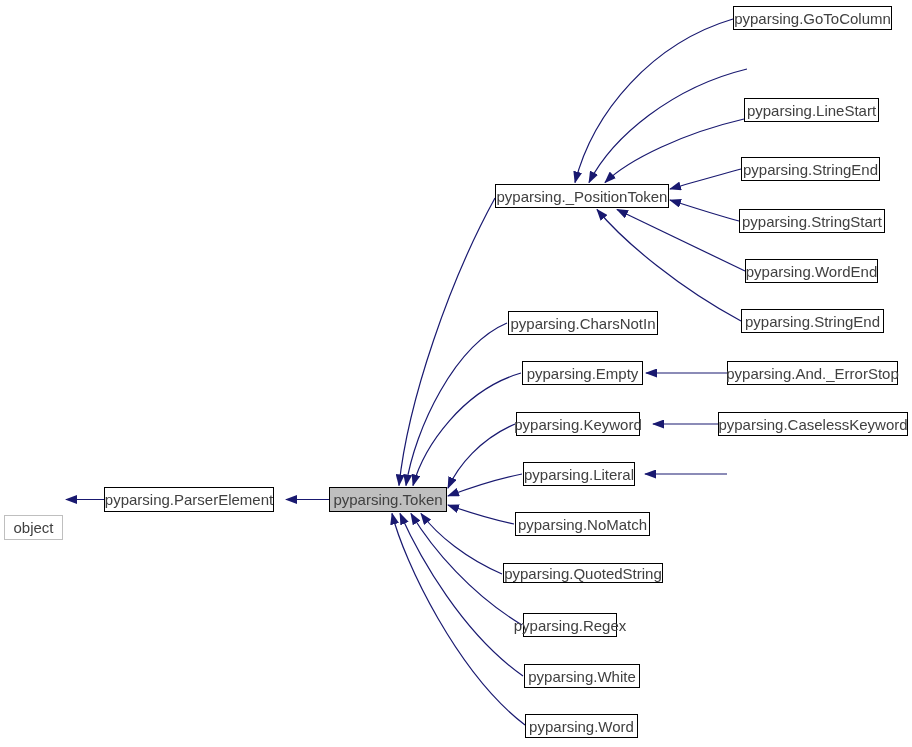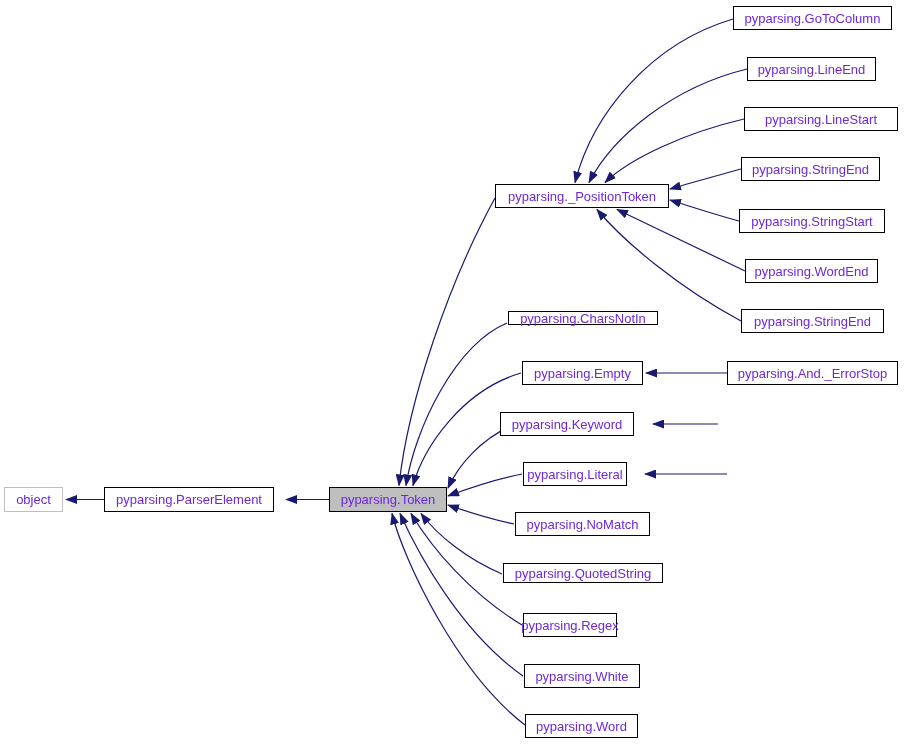--- a/index.html
+++ b/index.html
@@ -17,29 +17,30 @@
     width: 912px; height: 747px;
   }
   .node {
     position: absolute;
     box-sizing: border-box;
     background: #ffffff;
     border: 1.5px solid #000000;
     display: flex;
     align-items: center;
     justify-content: center;
-    font-size: 13px;
+    font-size: 15px;
     line-height: 1;
-    color: #6d28d9;
+    color: #404040;
     white-space: nowrap;
     cursor: pointer;
   }
   .node.external {
     border-color: #bfbfbf;
     cursor: default;
+    margin-top: 28px;
   }
   .node.selected {
     background: #bfbfbf;
   }
 </style>
 </head>
 <body>
 
 <div class="canvas">
 
@@ -80,49 +81,49 @@
   </svg>
 
   <div class="node external" style="left:4px;top:487px;width:59px;height:25px">object</div>
 
   <div class="node" style="left:104px;top:487px;width:170px;height:25px">pyparsing.ParserElement</div>
 
   <div class="node selected" style="left:329px;top:487px;width:118px;height:25px">pyparsing.Token</div>
 
   <div class="node" style="left:495px;top:184px;width:174px;height:24px">pyparsing._PositionToken</div>
 
-  <div class="node" style="left:508px;top:311px;width:150px;height:14px">pyparsing.CharsNotIn</div>
+  <div class="node" style="left:508px;top:311px;width:150px;height:24px">pyparsing.CharsNotIn</div>
 
   <div class="node" style="left:522px;top:361px;width:121px;height:24px">pyparsing.Empty</div>
 
-  <div class="node" style="left:500px;top:412px;width:134px;height:24px">pyparsing.Keyword</div>
+  <div class="node" style="left:516px;top:412px;width:124px;height:24px">pyparsing.Keyword</div>
 
-  <div class="node" style="left:523px;top:462px;width:104px;height:24px">pyparsing.Literal</div>
+  <div class="node" style="left:523px;top:462px;width:112px;height:24px">pyparsing.Literal</div>
 
   <div class="node" style="left:515px;top:512px;width:135px;height:24px">pyparsing.NoMatch</div>
 
   <div class="node" style="left:503px;top:563px;width:160px;height:20px">pyparsing.QuotedString</div>
 
   <div class="node" style="left:523px;top:613px;width:94px;height:24px">pyparsing.Regex</div>
 
   <div class="node" style="left:524px;top:664px;width:116px;height:24px">pyparsing.White</div>
 
   <div class="node" style="left:525px;top:714px;width:113px;height:24px">pyparsing.Word</div>
 
   <div class="node" style="left:733px;top:6px;width:159px;height:24px">pyparsing.GoToColumn</div>
 
-  <div class="node" style="left:747px;top:57px;width:129px;height:24px">pyparsing.LineEnd</div>
 
-  <div class="node" style="left:744px;top:107px;width:154px;height:24px">pyparsing.LineStart</div>
+  <div class="node" style="left:744px;top:98px;width:135px;height:24px">pyparsing.LineStart</div>
 
   <div class="node" style="left:739px;top:209px;width:146px;height:24px">pyparsing.StringStart</div>
 
   <div class="node" style="left:741px;top:157px;width:139px;height:24px">pyparsing.StringEnd</div>
 
   <div class="node" style="left:745px;top:259px;width:133px;height:24px">pyparsing.WordEnd</div>
 
   <div class="node" style="left:741px;top:309px;width:143px;height:24px">pyparsing.StringEnd</div>
 
   <div class="node" style="left:727px;top:361px;width:171px;height:24px">pyparsing.And._ErrorStop</div>
 
+  <div class="node" style="left:718px;top:412px;width:190px;height:24px">pyparsing.CaselessKeyword</div>
 
 
 </div>
 
 </body></html>

